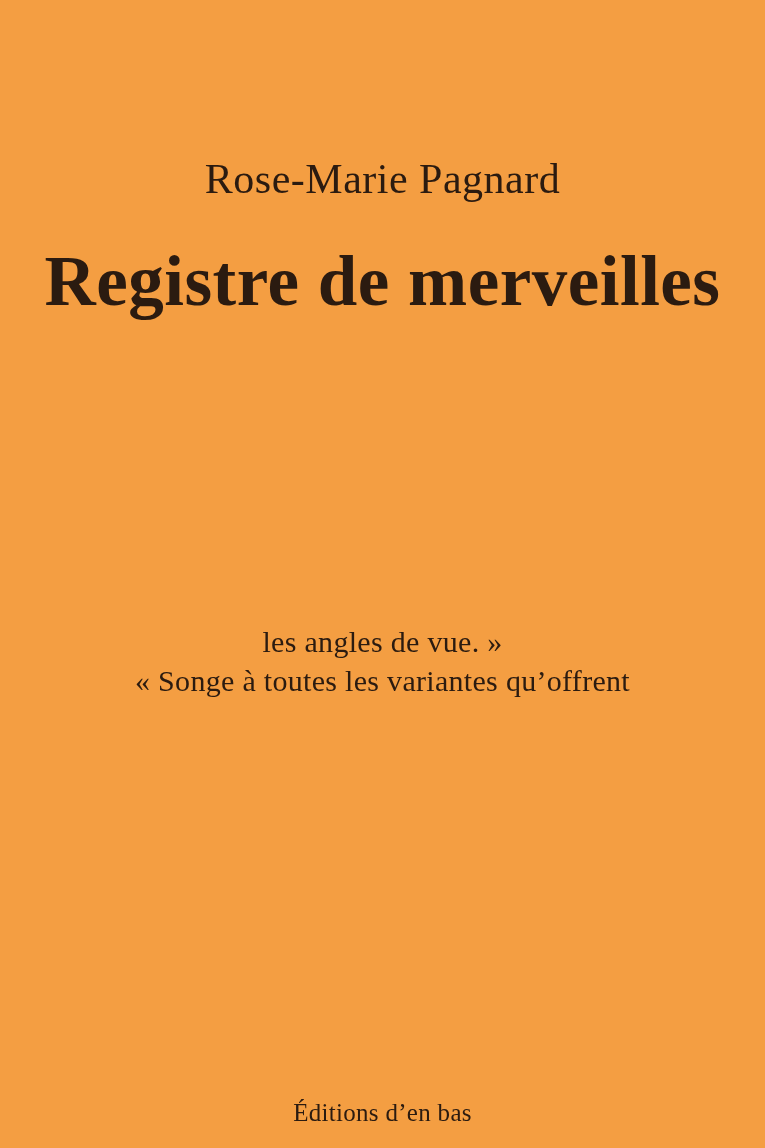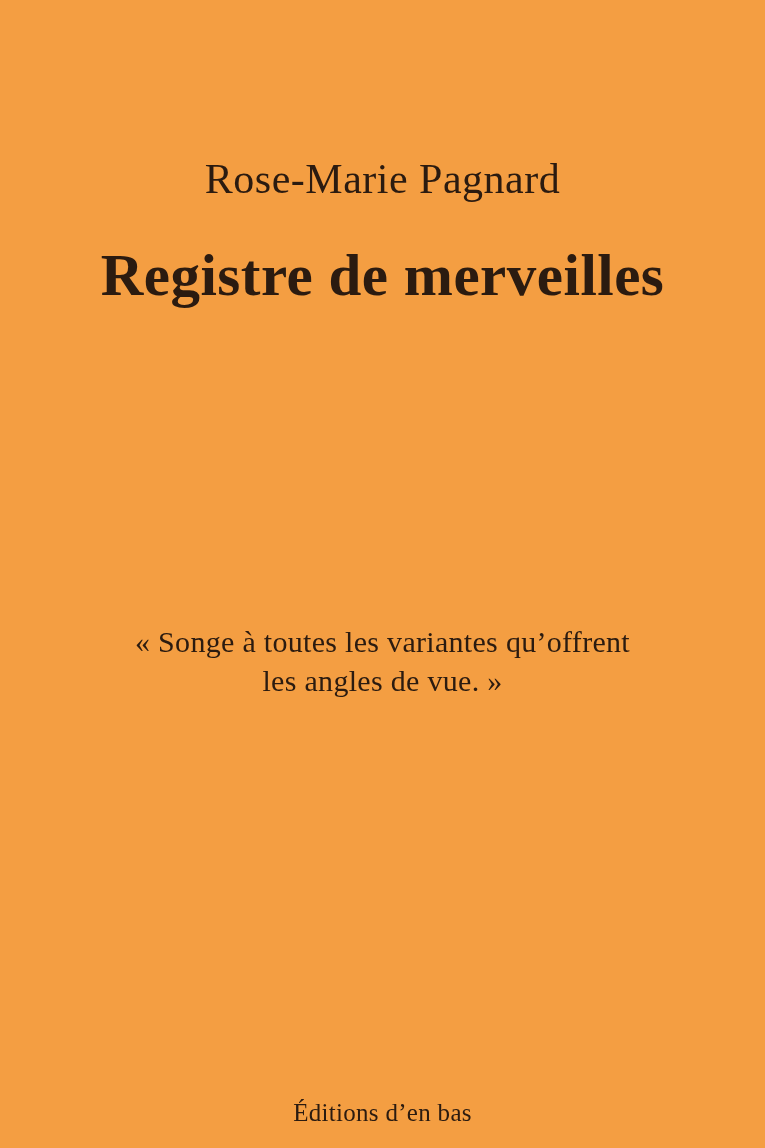--- a/index.html
+++ b/index.html
@@ -27,21 +27,21 @@
     white-space: nowrap;
   }
   .author {
     top: 158px;
     font-size: 42px;
     line-height: 1;
     letter-spacing: 0.5px;
   }
   .title {
     top: 246px;
-    font-size: 59px;
+    font-size: 71px;
     line-height: 1;
     font-weight: bold;
     letter-spacing: 0.5px;
   }
   .quote {
     top: 622px;
     font-size: 30px;
     line-height: 39px;
     letter-spacing: 0.3px;
   }
@@ -54,18 +54,18 @@
 </style>
 </head>
 <body>
 
 <div class="cover">
   <div class="textline author">Rose-Marie Pagnard</div>
 
   <div class="textline title">Registre de merveilles</div>
 
   <div class="textline quote">
+    <div>les angles de vue. »</div>
     <div>« Songe à toutes les variantes qu’offrent</div>
-    <div>les angles de vue. »</div>
   </div>
 
   <div class="textline publisher">Éditions d’en bas</div>
 </div>
 
 </body></html>

